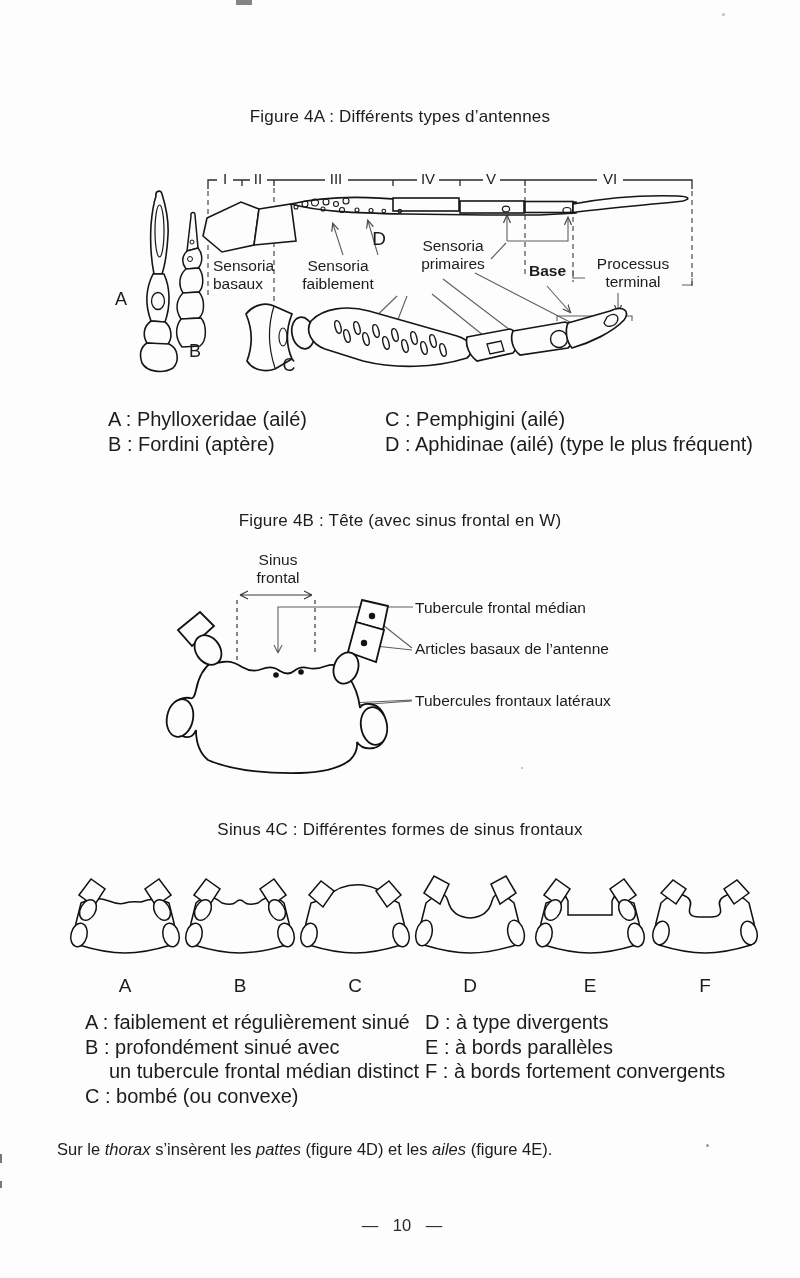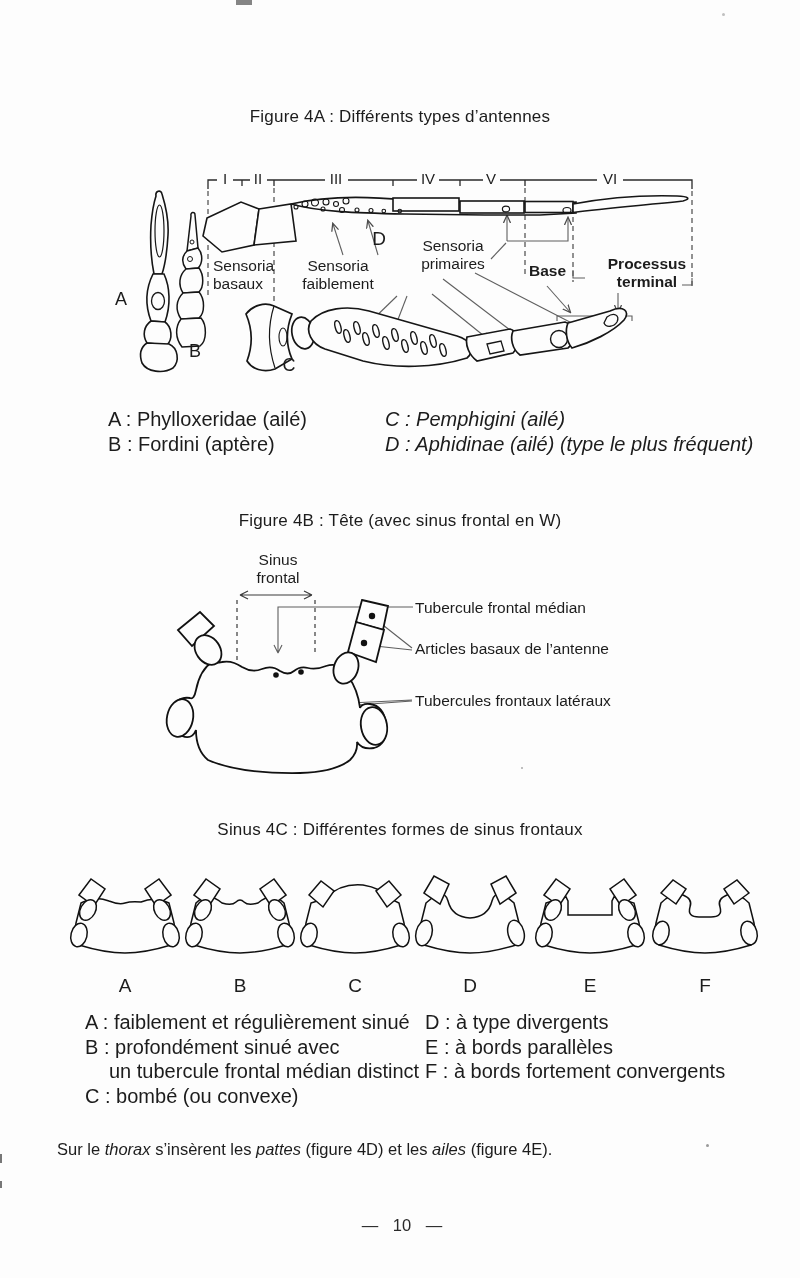--- a/index.html
+++ b/index.html
@@ -152,30 +152,30 @@
   </div>
   <div class="abs callout center" style="left:288px;top:257px;width:100px;">
     <div>Sensoria</div>
     <div>faiblement</div>
   </div>
   <div class="abs callout center" style="left:413px;top:237px;width:80px;">
     <div>Sensoria</div>
     <div>primaires</div>
   </div>
   <div class="abs callout" style="left:529px;top:262px;font-weight:bold;">Base</div>
-  <div class="abs callout center" style="left:599px;top:255px;width:96px;font-weight:bold;">
+  <div class="abs callout center" style="left:585px;top:255px;width:96px;">
     <div>Processus</div>
     <div>terminal</div>
   </div>
 
   <div class="abs legend" style="left:108px;top:407px;">
     <div>A : Phylloxeridae (ailé)</div>
     <div>B : Fordini (aptère)</div>
   </div>
-  <div class="abs legend" style="left:385px;top:407px;font-style:italic;">
+  <div class="abs legend" style="left:385px;top:407px;">
     <div>C : Pemphigini (ailé)</div>
     <div>D : Aphidinae (ailé) (type le plus fréquent)</div>
   </div>
 
   <div class="abs fig-title" style="top:511px;">Figure 4B : Tête (avec sinus frontal en W)</div>
 
   <svg style="left:150px;top:550px;" width="500" height="235" viewBox="0 0 500 235">
 
     <g stroke="#3a3a3a" stroke-width="1.2" fill="none">
       <path d="M90,45 H162 M90,45 L98,41 M90,45 L98,49 M162,45 L154,41 M162,45 L154,49"></path>

